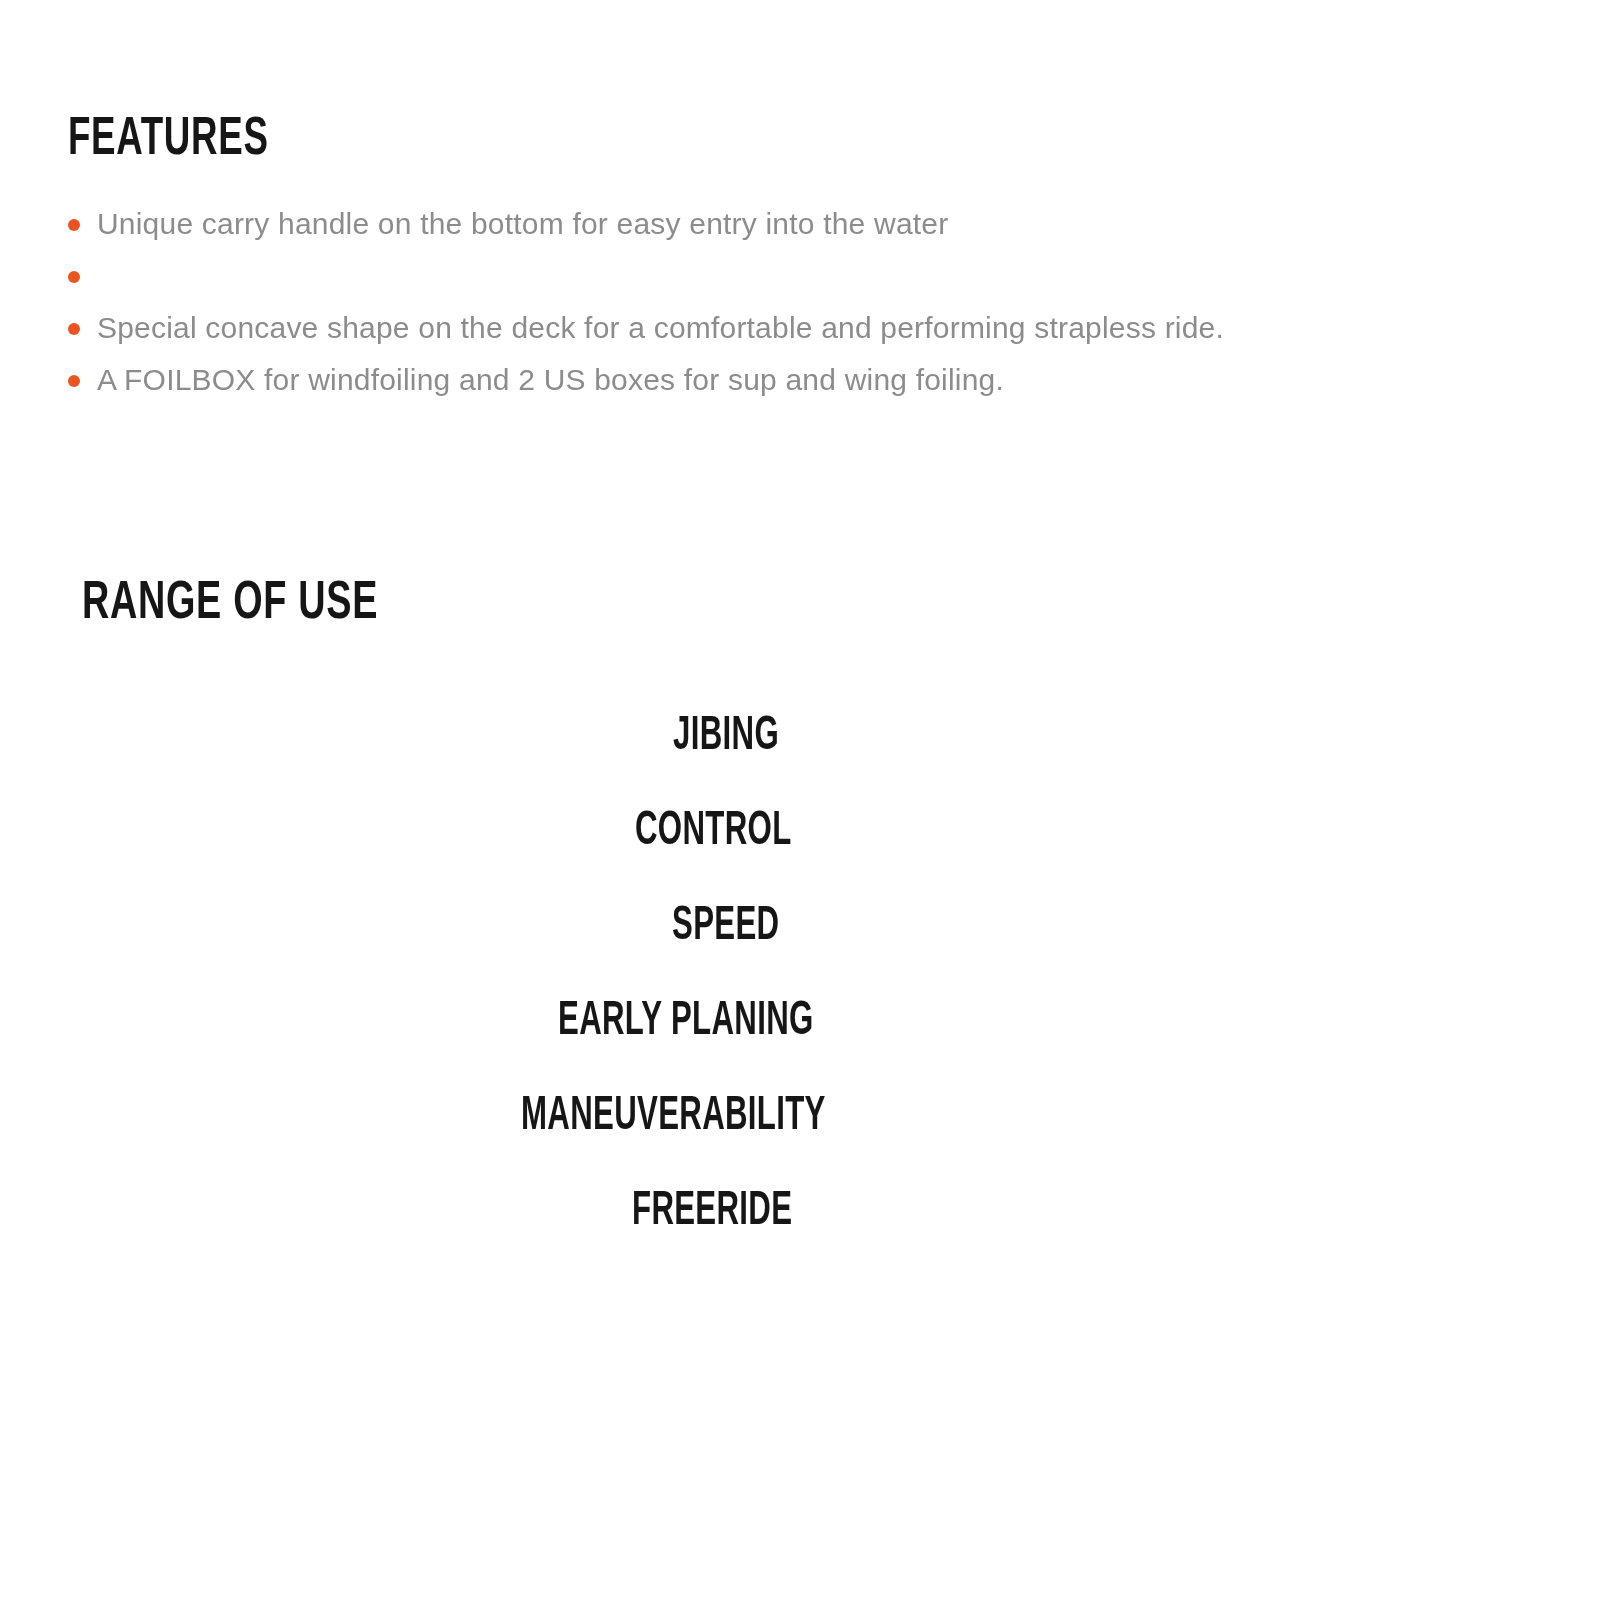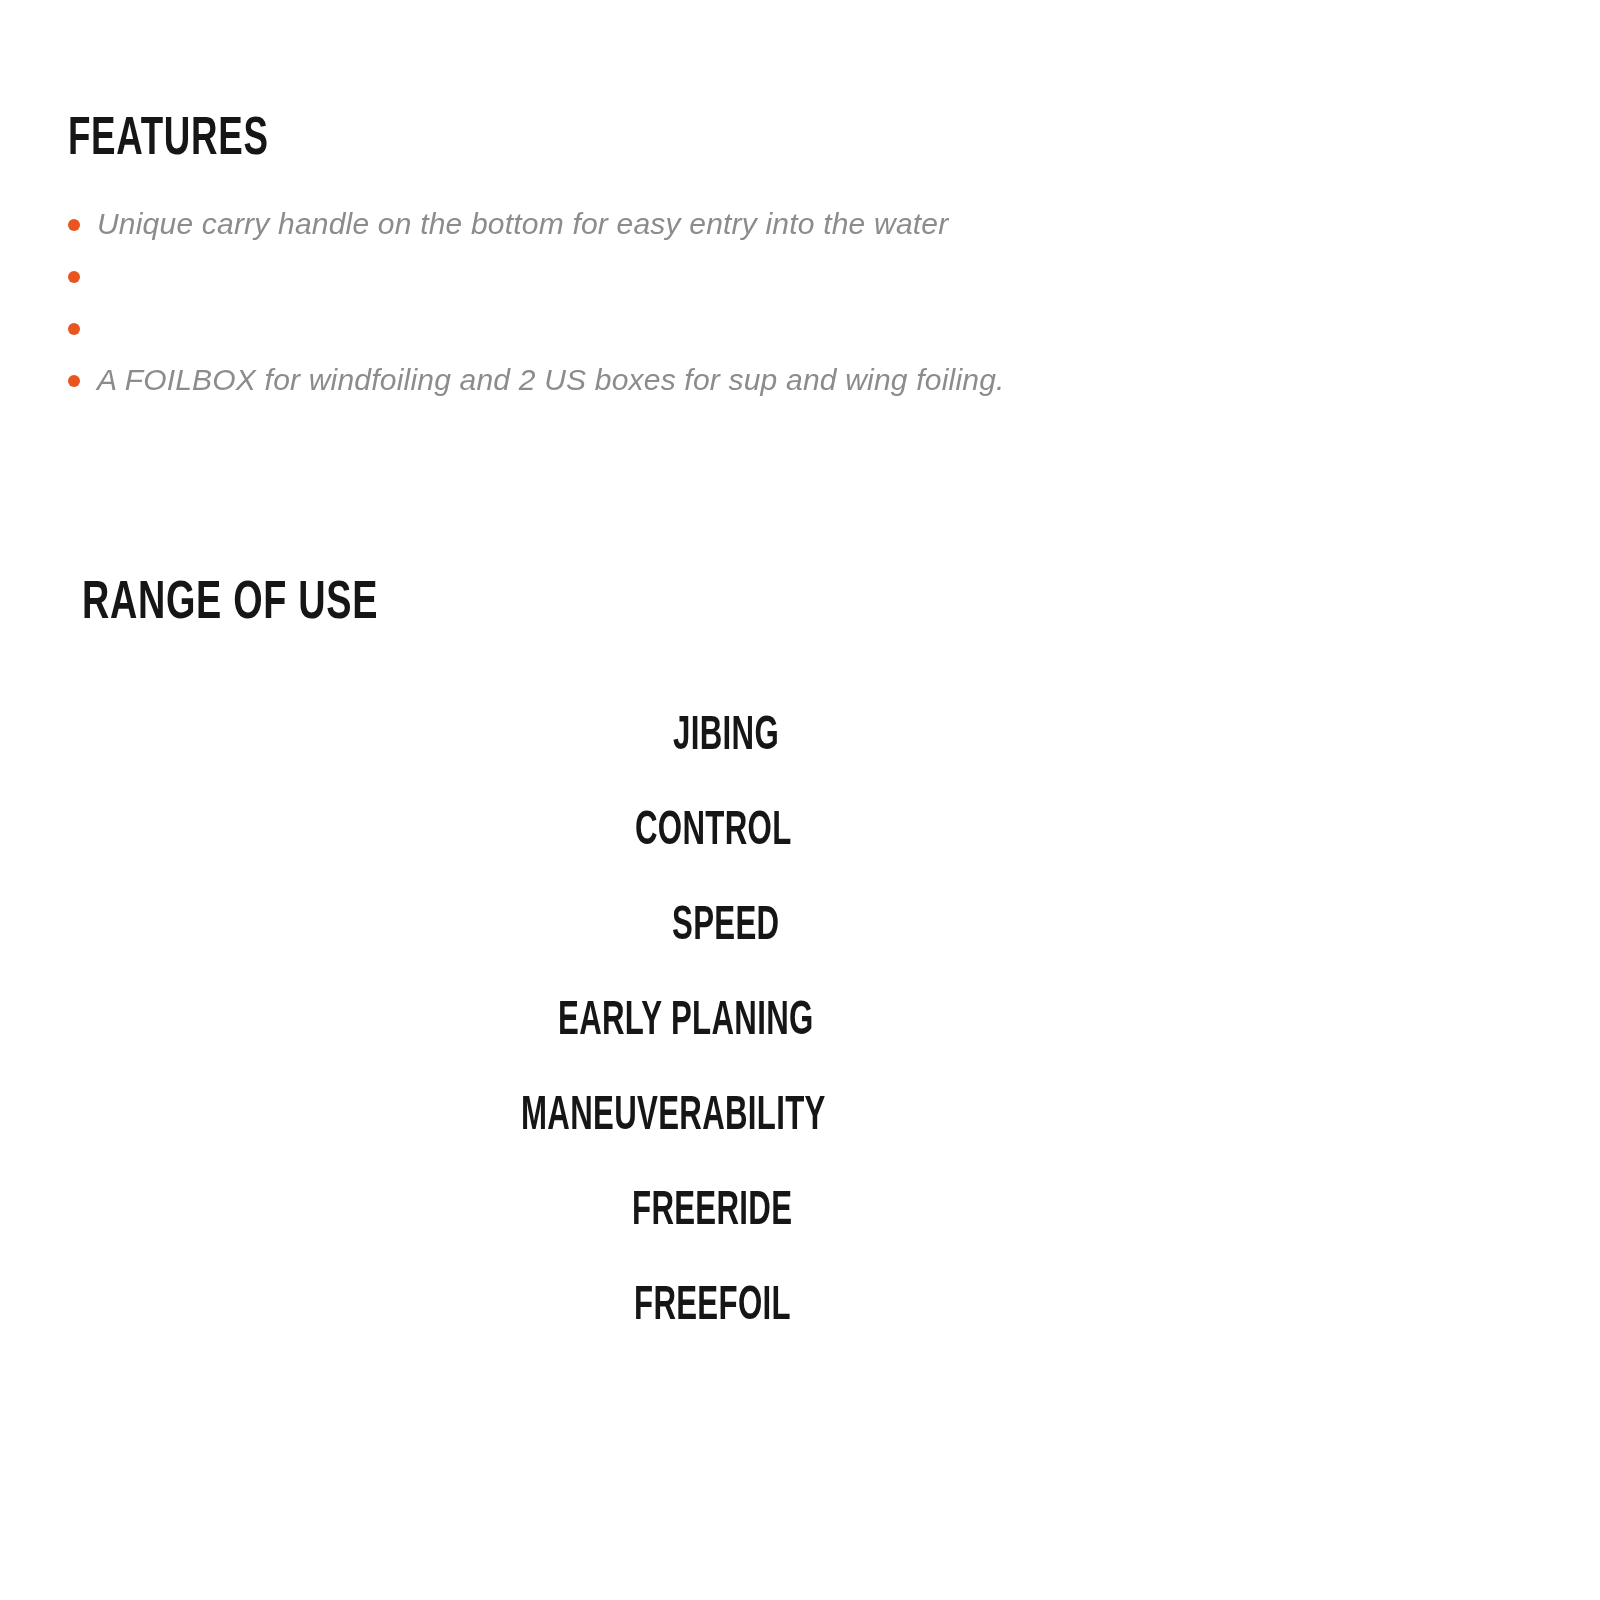--- a/index.html
+++ b/index.html
@@ -33,21 +33,20 @@
     white-space:nowrap;
   }
   
   .features-list{
     position:absolute;left:68px;top:198px;
     list-style:none;width:1490px;
   }
   .feature-item{
     display:flex;align-items:center;
     height:52px;
-    font-style:italic;
   }
   .dot{
     flex:0 0 12px;width:12px;height:12px;border-radius:50%;
     background:var(--accent);
     margin-right:17px;margin-top:2px;
   }
   .feature-text{
     font-size:30px;color:var(--body-text);
     letter-spacing:0.2px;
     white-space:nowrap;
@@ -92,20 +91,21 @@
     <span class="dot"></span>
     <span class="feature-text txt">Unique carry handle on the bottom for easy entry into the water</span>
   </li>
 
   <li class="feature-item">
     <span class="dot"></span>
   </li>
 
   <li class="feature-item">
     <span class="dot"></span>
+    <span class="feature-text txt">Special concave shape on the deck for a comfortable and performing strapless ride.</span>
   </li>
 
 
   <li class="feature-item">
     <span class="dot"></span>
     <span class="feature-text txt">A FOILBOX for windfoiling and 2 US boxes for sup and wing foiling.</span>
   </li>
 </ul>
 
   <div class="h-range">RANGE OF USE</div>
@@ -147,21 +147,15 @@
   </div>
 
 
   <div class="chart-row">
     <div class="chart-label lbl">FREERIDE</div>
     <div class="bar-track">
       <div class="bar-fill" style="width: 85%;"></div>
     </div>
   </div>
 
-  <div class="chart-row">
-    <div class="chart-label lbl">FREEFOIL</div>
-    <div class="bar-track">
-      <div class="bar-fill" style="width: 100%;"></div>
-    </div>
-  </div>
 </div>
 
 </div>
 
 </body></html>

